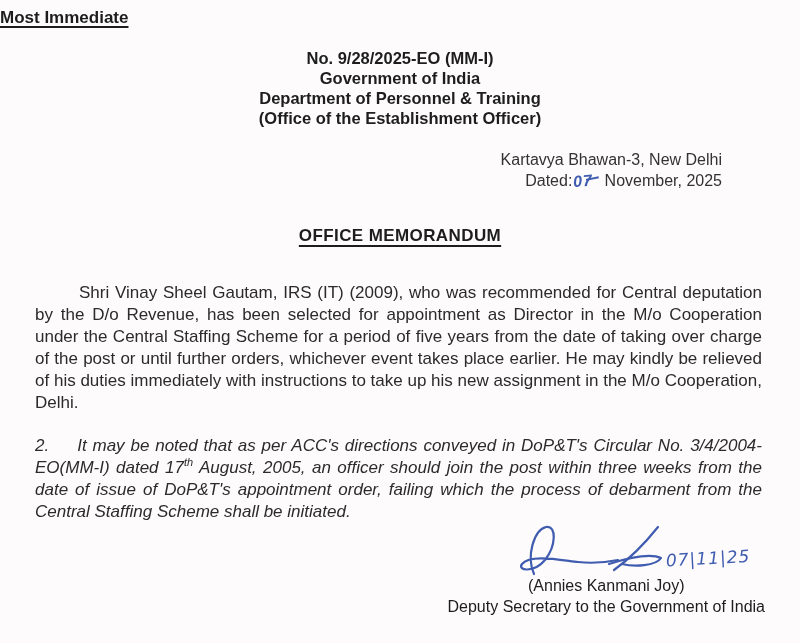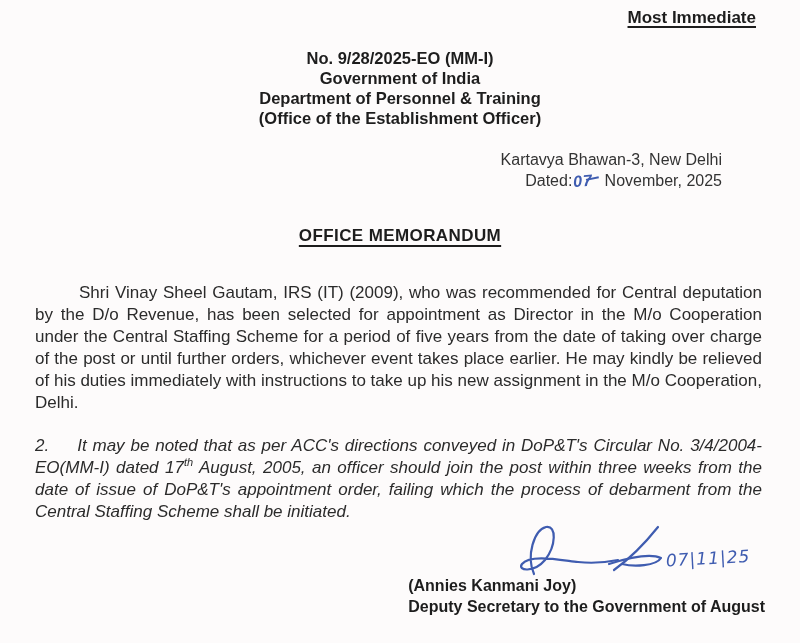--- a/index.html
+++ b/index.html
@@ -13,21 +13,20 @@
     box-sizing: border-box;
   }
   .page {
     width: 800px;
     height: 643px;
     padding: 8px 0 0 0;
     box-sizing: border-box;
     position: relative;
   }
   .priority {
-    text-align: right;
     padding-right: 44px;
     font-size: 17px;
     font-weight: bold;
     color: #1d1d1d;
   }
   .priority span {
     text-decoration: underline;
     text-decoration-thickness: 2px;
     text-underline-offset: 3px;
   }
@@ -103,22 +102,22 @@
     position: absolute;
     right: 28px;
     top: 520px;
     width: 260px;
     height: 58px;
   }
   .sign-block {
     position: absolute;
     right: 35px;
     top: 576px;
-    text-align: left;
-    font-weight: bold;
+    text-align: center;
+    font-weight: normal;
     font-size: 16px;
     line-height: 20.5px;
     color: #1d1d1d;
   }
   .email-underline {
     text-decoration: underline;
     text-decoration-thickness: 1.5px;
     text-underline-offset: 3px;
   }
 </style>
@@ -158,16 +157,16 @@
         <path d="M 22 54 C 14 36, 22 10, 34 7 C 45 5, 44 26, 33 40 C 22 53, 5 51, 10 44 C 18 34, 48 40, 66 42 C 84 44, 96 42, 106 40"></path>
         <path d="M 146 7 C 134 22, 116 40, 102 50"></path>
         <path d="M 97 44 C 116 38, 138 33, 149 38 C 144 46, 122 47, 110 44"></path>
       </g>
       <text x="154" y="44" font-family="DejaVu Sans, sans-serif" font-style="italic" font-size="17" fill="#3f5cb0" letter-spacing="1" transform="rotate(-3 200 40)">07|11|25</text>
     </svg>
   </div>
 
   <div class="sign-block">
     <div>(Annies Kanmani Joy)</div>
-    <div>Deputy Secretary to the Government of August</div>
+    <div>Deputy Secretary to the Government of India</div>
   </div>
 
 </div>
 
 </body></html>

